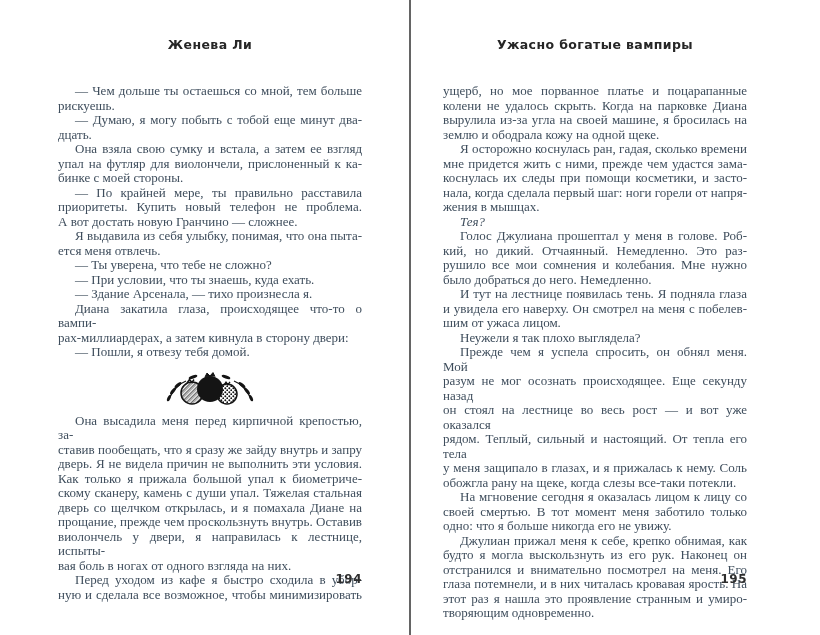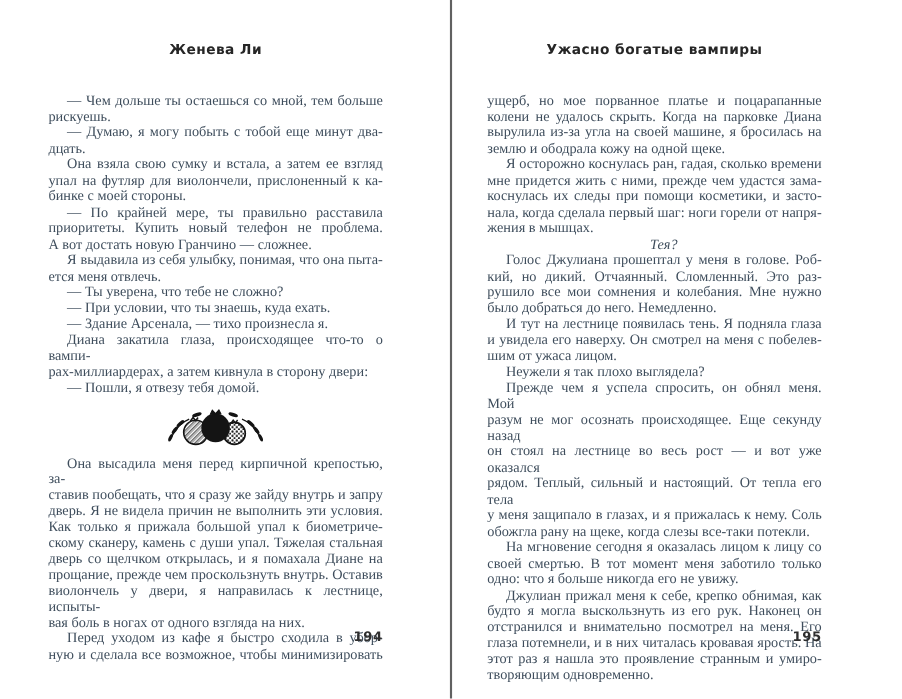--- a/index.html
+++ b/index.html
@@ -19,21 +19,21 @@
     position: absolute;
     left: 409px; top: 0; bottom: 0;
     width: 2px;
     background: linear-gradient(to right, #8a8a8a, #3f3f3f, #8a8a8a);
   }
   .page {
     position: absolute;
     top: 0; bottom: 0;
     width: 304px;
   }
-  .page.left  { left: 44px; text-decoration: underline;  }
+  .page.left  { left: 58px; text-decoration: underline;  }
   .page.right { left: 443px; }
   .running-header {
     position: absolute;
     top: 37px; left: 0; right: 0;
     text-align: center;
     font-family: "DejaVu Sans", "Liberation Sans", sans-serif;
     font-weight: 700;
     font-size: 12.5px;
     letter-spacing: 0.4px;
     color: #262626;
@@ -41,21 +41,21 @@
   .page-body {
     position: absolute;
     top: 84px; left: 0; right: 0;
     font-size: 13px;
     line-height: 14.5px;
     color: #3e4d5c;
   }
   .line { text-align: left; white-space: normal; }
   .line.just { text-align: justify; text-align-last: justify; }
   .line.ind  { text-indent: 17px; }
-  .line.em   { font-style: italic; text-align: center; }
+  .line.em   { font-style: italic; }
   .ornament-wrap {
     height: 40px;
     margin: 7px auto 7px;
     display: flex;
     align-items: center;
     justify-content: center;
   }
   .page-number {
     position: absolute;
     top: 572px; left: 0; right: 0;
@@ -153,21 +153,21 @@
         <div class="line just">колени не удалось скрыть. Когда на парковке Диана</div>
         <div class="line just">вырулила из-за угла на своей машине, я бросилась на</div>
         <div class="line">землю и ободрала кожу на одной щеке.</div>
         <div class="line ind just">Я осторожно коснулась ран, гадая, сколько времени</div>
         <div class="line just">мне придется жить с ними, прежде чем удастся зама-</div>
         <div class="line just">коснулась их следы при помощи косметики, и засто-</div>
         <div class="line just">нала, когда сделала первый шаг: ноги горели от напря-</div>
         <div class="line">жения в мышцах.</div>
         <div class="line ind em">Тея?</div>
         <div class="line ind just">Голос Джулиана прошептал у меня в голове. Роб-</div>
-        <div class="line just">кий, но дикий. Отчаянный. Сломленный. Это раз-</div>
+        <div class="line just">кий, но дикий. Отчаянный. Немедленно. Это раз-</div>
         <div class="line just">рушило все мои сомнения и колебания. Мне нужно</div>
         <div class="line">было добраться до него. Немедленно.</div>
         <div class="line ind just">И тут на лестнице появилась тень. Я подняла глаза</div>
         <div class="line just">и увидела его наверху. Он смотрел на меня с побелев-</div>
         <div class="line">шим от ужаса лицом.</div>
         <div class="line ind">Неужели я так плохо выглядела?</div>
         <div class="line ind just">Прежде чем я успела спросить, он обнял меня. Мой</div>
         <div class="line just">разум не мог осознать происходящее. Еще секунду назад</div>
         <div class="line just">он стоял на лестнице во весь рост — и вот уже оказался</div>
         <div class="line just">рядом. Теплый, сильный и настоящий. От тепла его тела</div>

